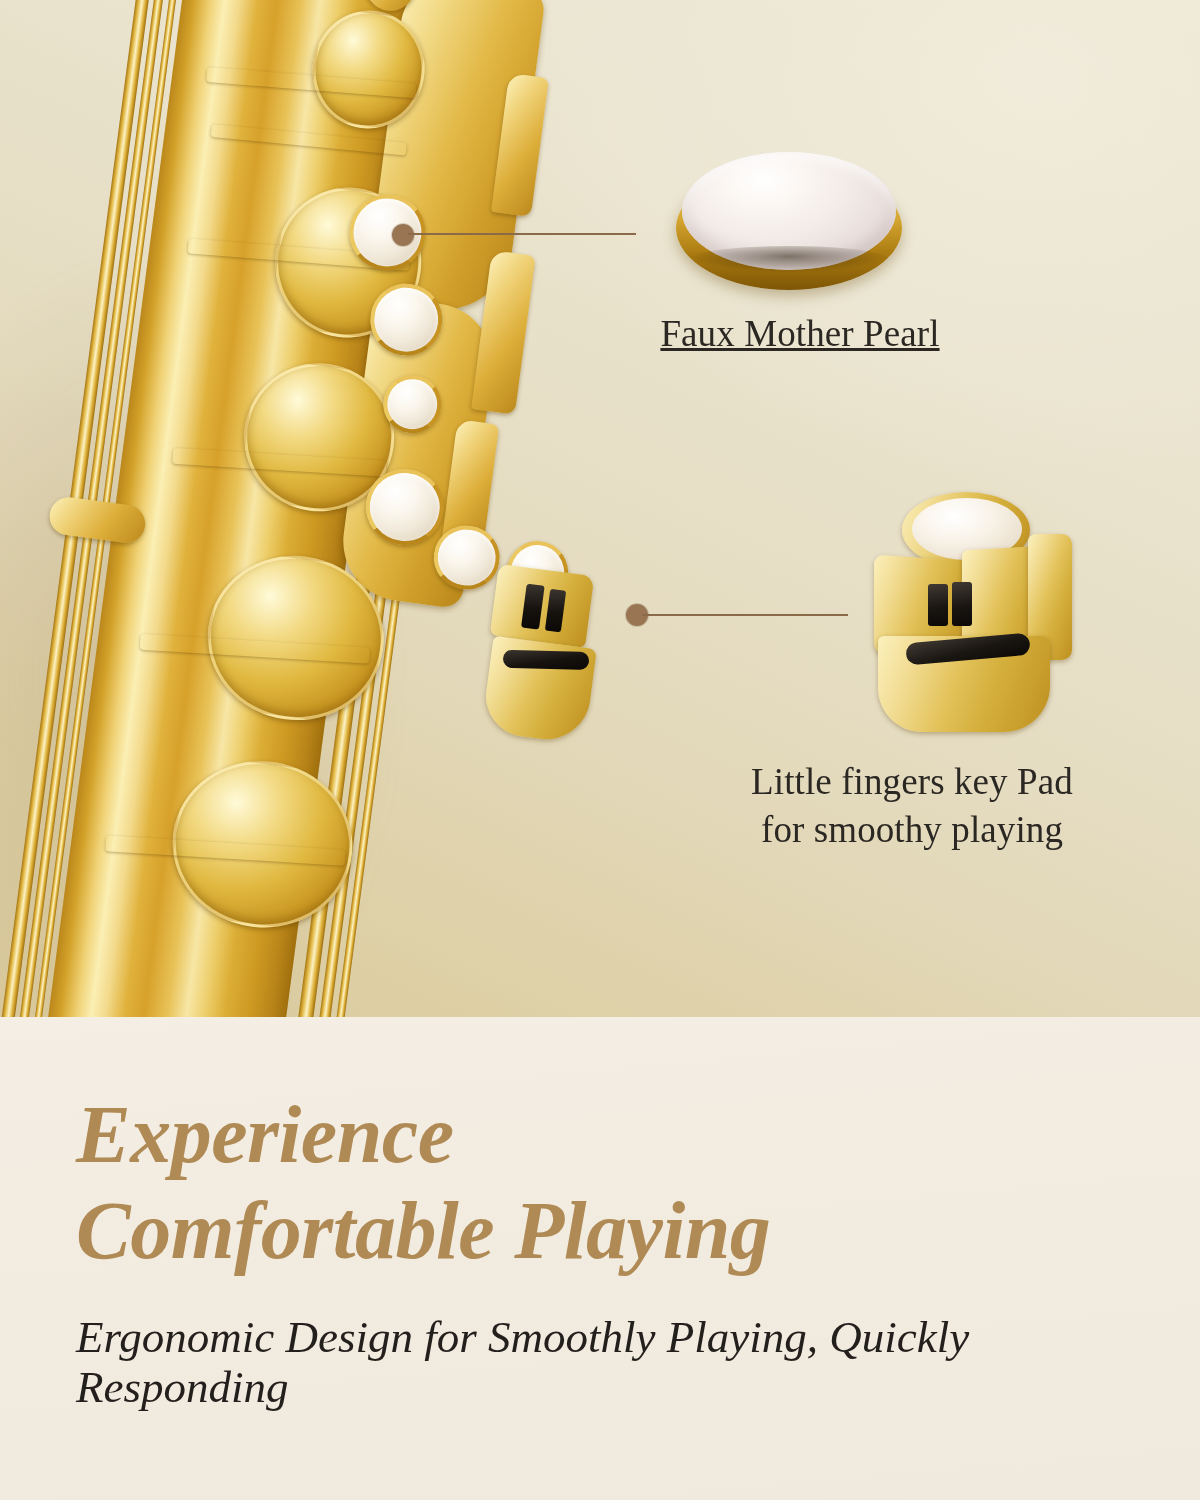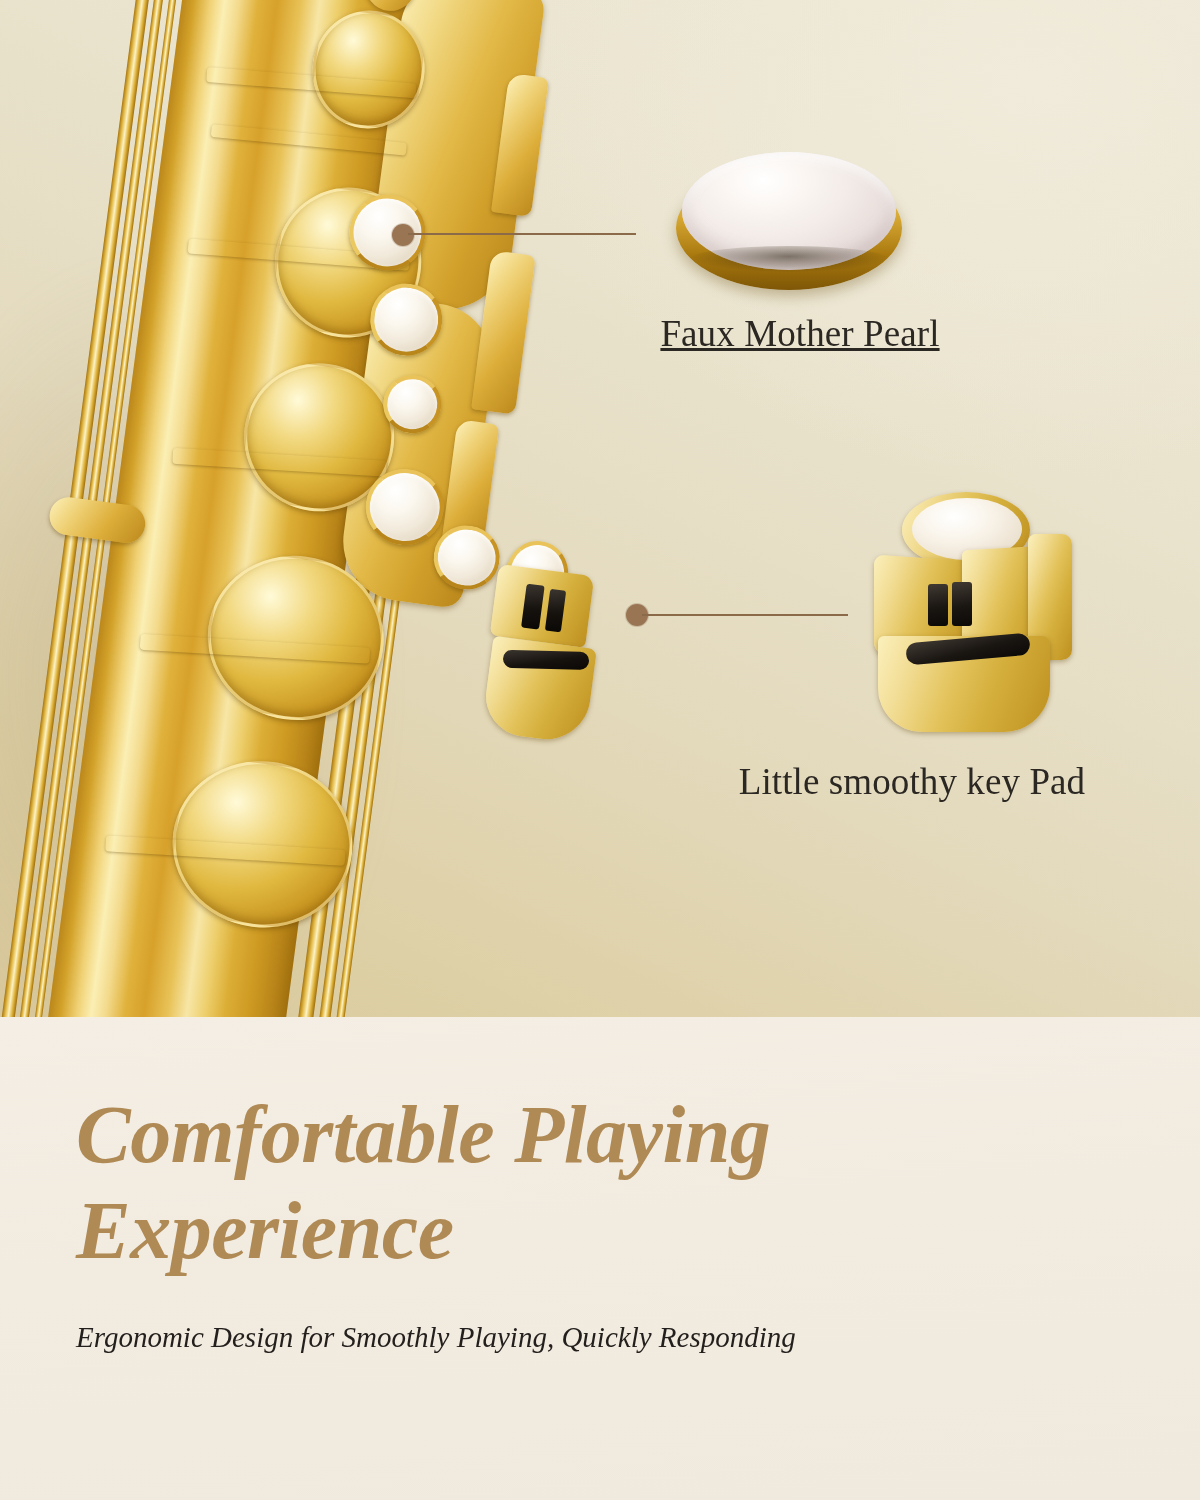--- a/index.html
+++ b/index.html
@@ -164,21 +164,21 @@
     position:absolute; left:76px; top:70px; width:1000px;
     font-family:"Liberation Serif", serif;
     font-style:italic; font-weight:bold;
     font-size:82px; line-height:96px;
     color:#B08A55; letter-spacing:-.5px;
   }
   #subhead {
     position:absolute; left:76px; top:295px; width:990px;
     font-family:"Liberation Serif", serif;
     font-style:italic; font-weight:normal;
-    font-size:29px; line-height:50px;
+    font-size:45px; line-height:50px;
     color:#231F1C;
   }
 </style>
 </head>
 <body>
 
 <div id="page">
 
   <div id="photo-panel">
     <div class="bg-shade"></div>
@@ -258,25 +258,26 @@
 
       <div class="cl-piece cl-gold" style="left:16px;top:150px;width:172px;height:96px;border-radius:6px 8px 46px 44px;"></div>
 
       <div class="cl-piece cl-black" style="left:44px;top:152px;width:124px;height:22px;border-radius:11px;transform:rotate(-5deg);"></div>
     </div>
 
     <div class="leader-dot" style="left:626px;top:604px;width:22px;height:22px;"></div>
     <div class="leader" style="left:642px;top:614px;width:206px;"></div>
 
     <div class="callout" id="callout-cluster">
-      <div>Little smoothy key Pad</div>
+      <div>Little fingers key Pad</div>
+      <div>for smoothy playing</div>
     </div>
   </div>
 
   <div id="text-panel">
     <div id="headline">
+      <div>Experience</div>
       <div>Comfortable Playing</div>
-      <div>Experience</div>
     </div>
     <div id="subhead">Ergonomic Design for Smoothly Playing, Quickly Responding</div>
   </div>
 
 </div>
 
 </body></html>

